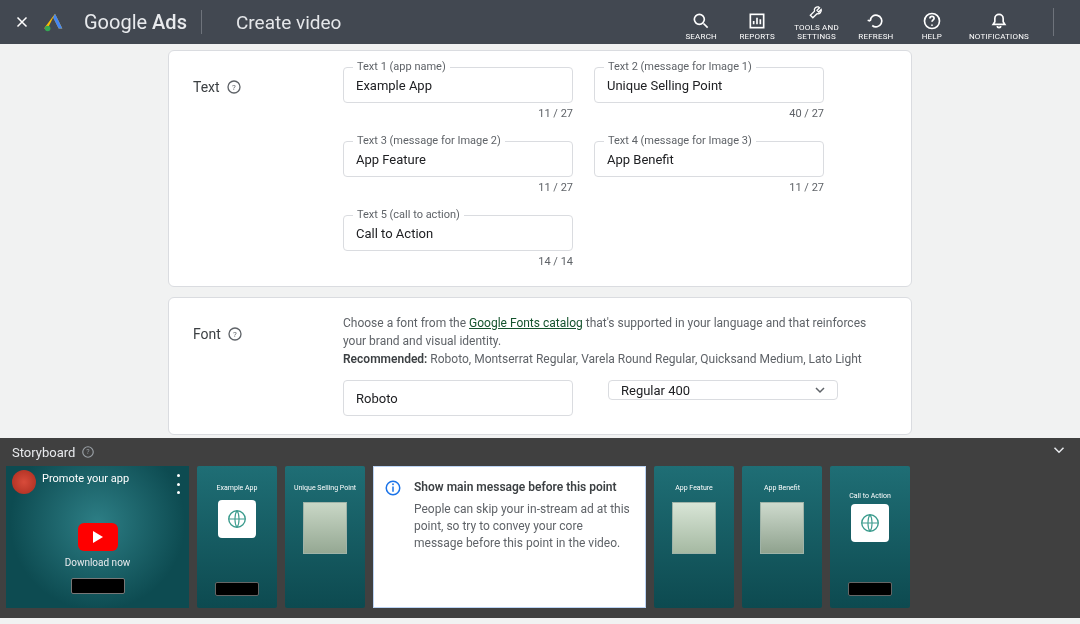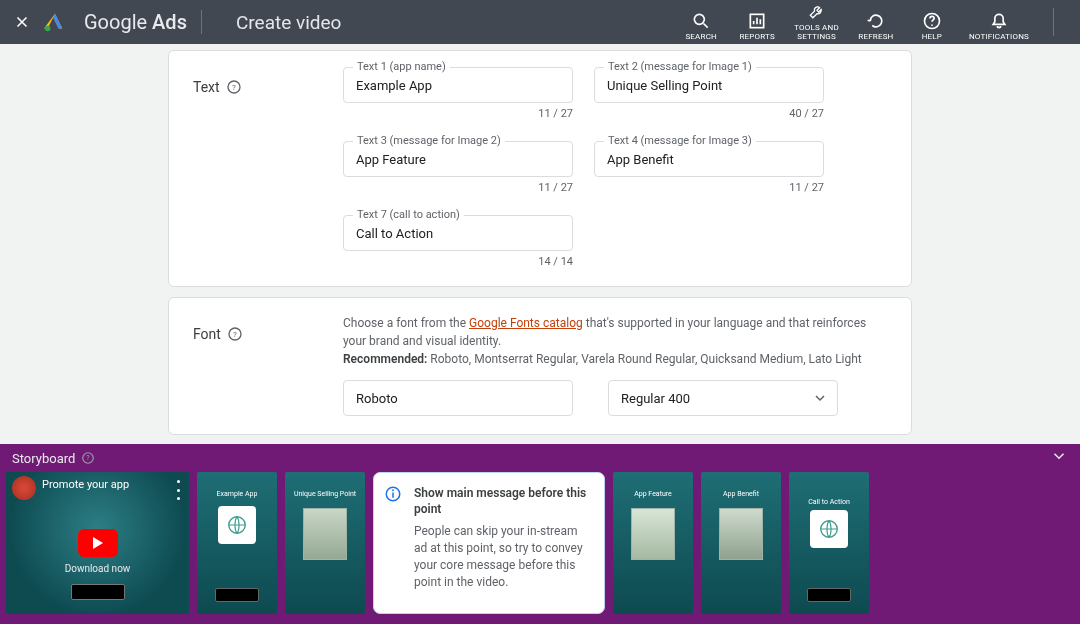--- a/index.html
+++ b/index.html
@@ -23,29 +23,29 @@
   .panel-stack { width: 744px; }
   .card { background: #fff; border: 1px solid #dadce0; border-radius: 6px; margin-bottom: 10px; padding: 16px 24px 18px 24px; display: flex; }
   .side-label { width: 150px; display: flex; align-items: flex-start; gap: 6px; color: #3c4043; font-size: 14px; padding-top: 12px; }
   .help-ic { width: 16px; height: 16px; color: #5f6368; }
   .fields-grid { display: grid; grid-template-columns: 230px 230px; column-gap: 24px; row-gap: 8px; gap: 21px; }
   .field-wrap { position: relative; }
   .field-label { position: absolute; top: -7px; left: 10px; background: #fff; padding: 0 4px; font-size: 11px; color: #5f6368; }
   .tinput { width: 230px; height: 36px; border: 1px solid #dadce0; border-radius: 4px; padding: 0 12px; font-size: 13px; color: #202124; outline: none; }
   .counter { font-size: 11px; color: #5f6368; text-align: right; margin-top: 4px; }
   .font-desc { font-size: 12px; color: #5f6368; line-height: 1.5; margin-bottom: 12px; }
-  .font-desc .link { color: #c2410c; text-decoration: underline; cursor: pointer; }
+  .font-desc .link { color: #14532d; text-decoration: underline; cursor: pointer; }
   .font-desc .rec { font-weight: 600; color: #3c4043; }
   .font-row { display: flex; gap: 35px; }
-  .select { width: 230px; height: 36px; border: 1px solid #dadce0; border-radius: 4px; padding: 0 12px; font-size: 13px; color: #202124; display: flex; align-items: center; justify-content: space-between; cursor: pointer; }
+  .select { width: 230px; height: 20px; border: 1px solid #dadce0; border-radius: 4px; padding: 0 12px; font-size: 13px; color: #202124; display: flex; align-items: center; justify-content: space-between; cursor: pointer; }
   .select .caret { width: 10px; height: 10px; }
   .music-row { display: flex; align-items: center; gap: 16px; }
   .play-circ { width: 28px; height: 28px; border: 2px solid #202124; border-radius: 50%; display: flex; align-items: center; justify-content: center; cursor: pointer; }
 
-  .storyboard { position: absolute; bottom: 0; left: 0; right: 0; height: 180px; background: #701a75; color: #e8eaed; }
+  .storyboard { position: absolute; bottom: 6px; left: 0; right: 0; height: 180px; background: #404040; color: #e8eaed; }
   .sb-head { height: 28px; display: flex; align-items: center; padding: 0 12px; gap: 6px; }
   .sb-title { font-size: 13px; }
   .sb-help { width: 14px; height: 14px; }
   .sb-collapse { margin-left: auto; cursor: pointer; }
   .sb-collapse svg { width: 18px; height: 18px; }
   .sb-body { display: flex; gap: 8px; padding: 0 6px; height: 142px; align-items: stretch; }
   .sb-preview { width: 183px; background: #000; position: relative; display:flex; align-items:center; justify-content:center; }
   .sb-preview .app-preview { position:absolute; inset:0; background: radial-gradient(circle at 50% 40%, #2d7e85 0%, #0d4b51 70%); }
   .sb-preview .pv-text { position:absolute; bottom: 40px; width:100%; text-align:center; font-size:10px; }
   .sb-preview .gp-badge { position:absolute; bottom: 14px; left:50%; transform:translateX(-50%); width:54px; height:16px; background:#000; border:1px solid #777; border-radius:2px; }
@@ -54,21 +54,21 @@
   .yt-title { position:absolute; top:6px; left:36px; font-size:11px; color:#fff; }
   .yt-avatar { position:absolute; top:4px; left:6px; width:24px; height:24px; border-radius:50%; background: radial-gradient(circle, #d84b3a 0%, #a82c1f 100%); }
   .yt-more { position:absolute; top:8px; right:8px; width:4px; height:20px; display:flex; flex-direction:column; justify-content:space-between; }
   .yt-more span { width:3px; height:3px; background:#fff; border-radius:50%; }
   .sb-slide { width: 80px; border-radius:2px; background: linear-gradient(#1f6e75, #0d4a50); display:flex; flex-direction:column; align-items:center; justify-content:center; position:relative; cursor:pointer; }
   .sb-slide .cap { font-size: 7px; color:#fff; text-align:center; position:absolute; top:18px; width:100%; }
   .sb-slide .inner-img { width:44px; height:52px; background:#d8e2d6; border:1px solid #9fb3a8; position:absolute; top:36px; }
   .sb-slide .icon-card { width:38px; height:38px; background:#fff; border-radius:4px; display:flex; align-items:center; justify-content:center; position:absolute; top:34px; }
   .sb-slide .icon-card svg { width:22px; height:22px; stroke:#3c9c8e; }
   .sb-slide .gp { position:absolute; bottom:12px; width:44px; height:14px; background:#000; border:1px solid #666; border-radius:2px; }
-  .sb-info { width: 232px; background:#fff; border:1px solid #bbd3f4; border-radius:7px; color:#3c4043; padding:12px 12px 16px 40px; position:relative; font-size:12px; }
+  .sb-info { width: 273px; background:#fff; border:1px solid #bbd3f4; border-radius:0; color:#3c4043; padding:12px 12px 16px 40px; position:relative; font-size:12px; }
   .sb-info .info-ic { position:absolute; left:10px; top:12px; width:18px; height:18px; color:#1a73e8; }
   .sb-info .ti { font-weight:600; font-size:12px; margin-bottom:6px; line-height:1.35; }
   .sb-info .bd { font-size:12px; color:#5f6368; line-height:1.4; }
 </style>
 </head>
 <body>
 
 <div class="header">
   <div class="close-btn">
     <svg viewBox="0 0 24 24">
@@ -169,21 +169,21 @@
         </div>
         <div>
           <div class="field-wrap">
             <span class="field-label">Text 4 (message for Image 3)</span>
             <input class="tinput" value="App Benefit" style="">
           </div>
           <div class="counter">11 / 27</div>
         </div>
         <div>
           <div class="field-wrap">
-            <span class="field-label">Text 7 (call to action)</span>
+            <span class="field-label">Text 5 (call to action)</span>
             <input class="tinput" value="Call to Action" style="">
           </div>
           <div class="counter">14 / 14</div>
         </div>
       </div>
     </div>
 
     <div class="card">
       <div class="side-label">
         <span>Font</span>

